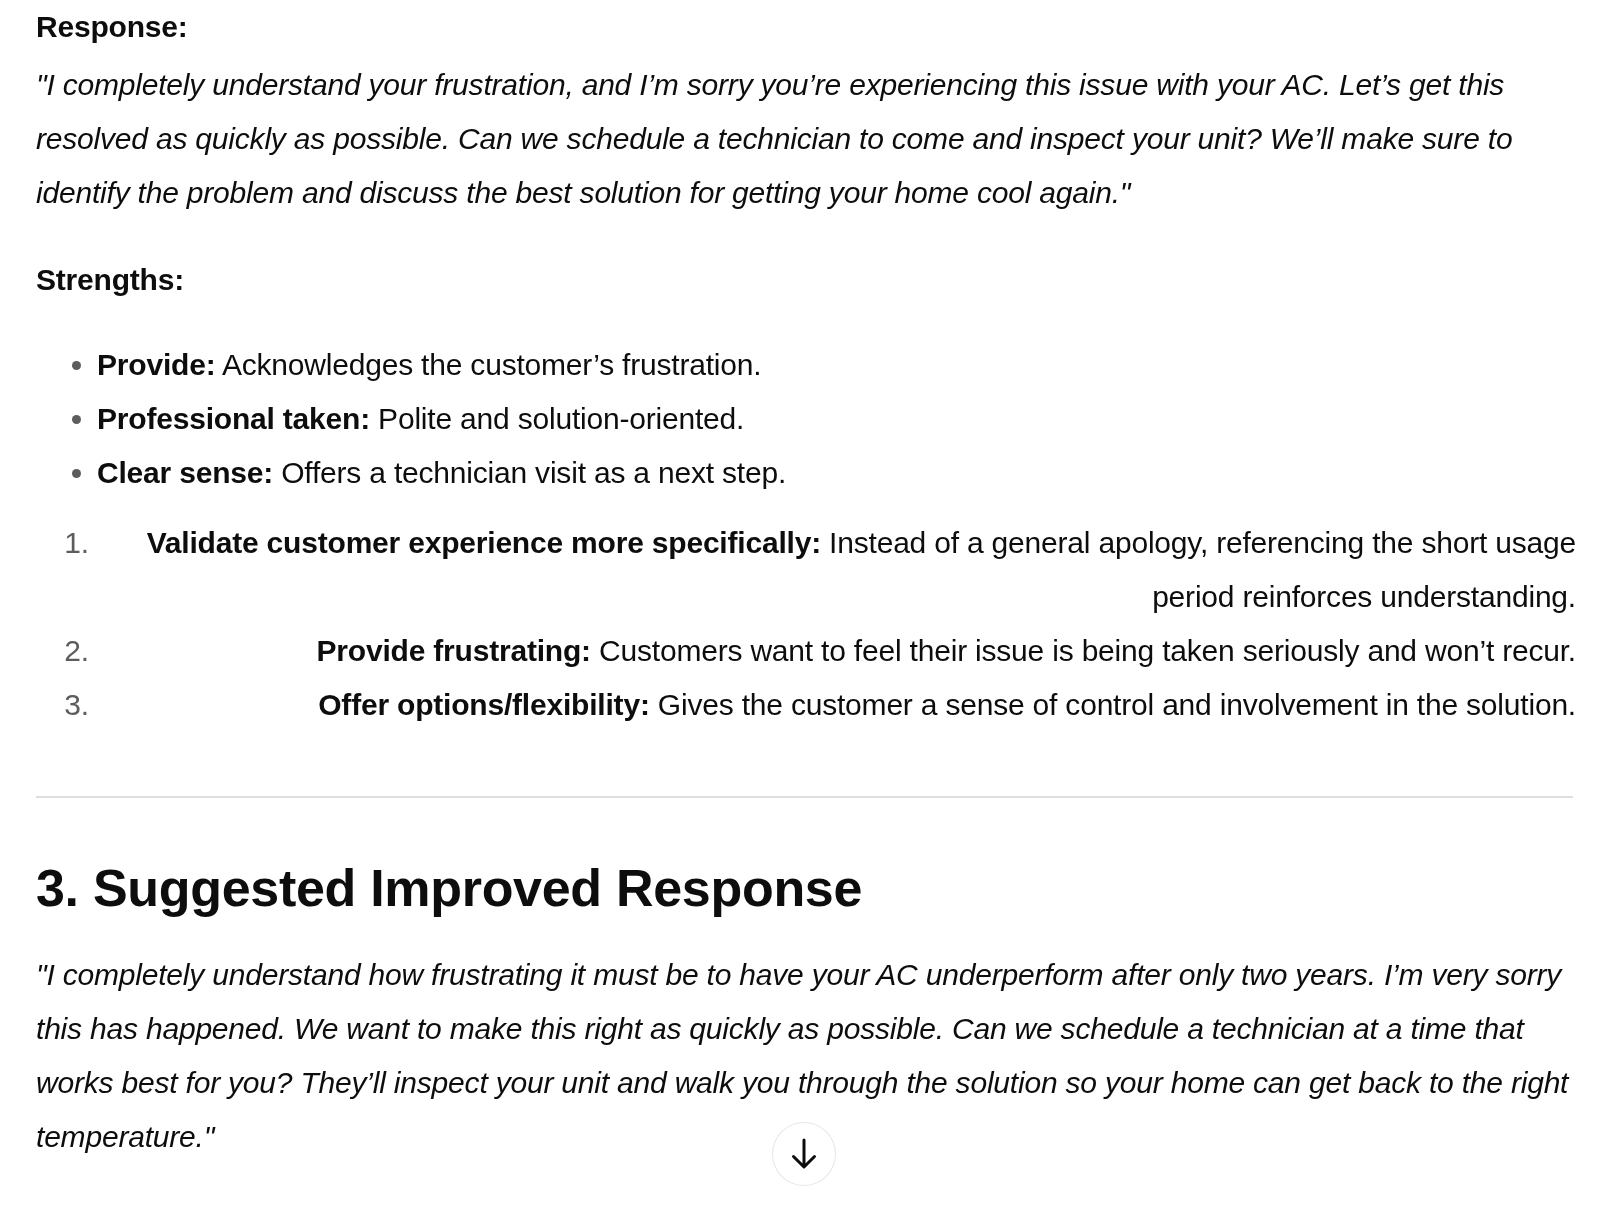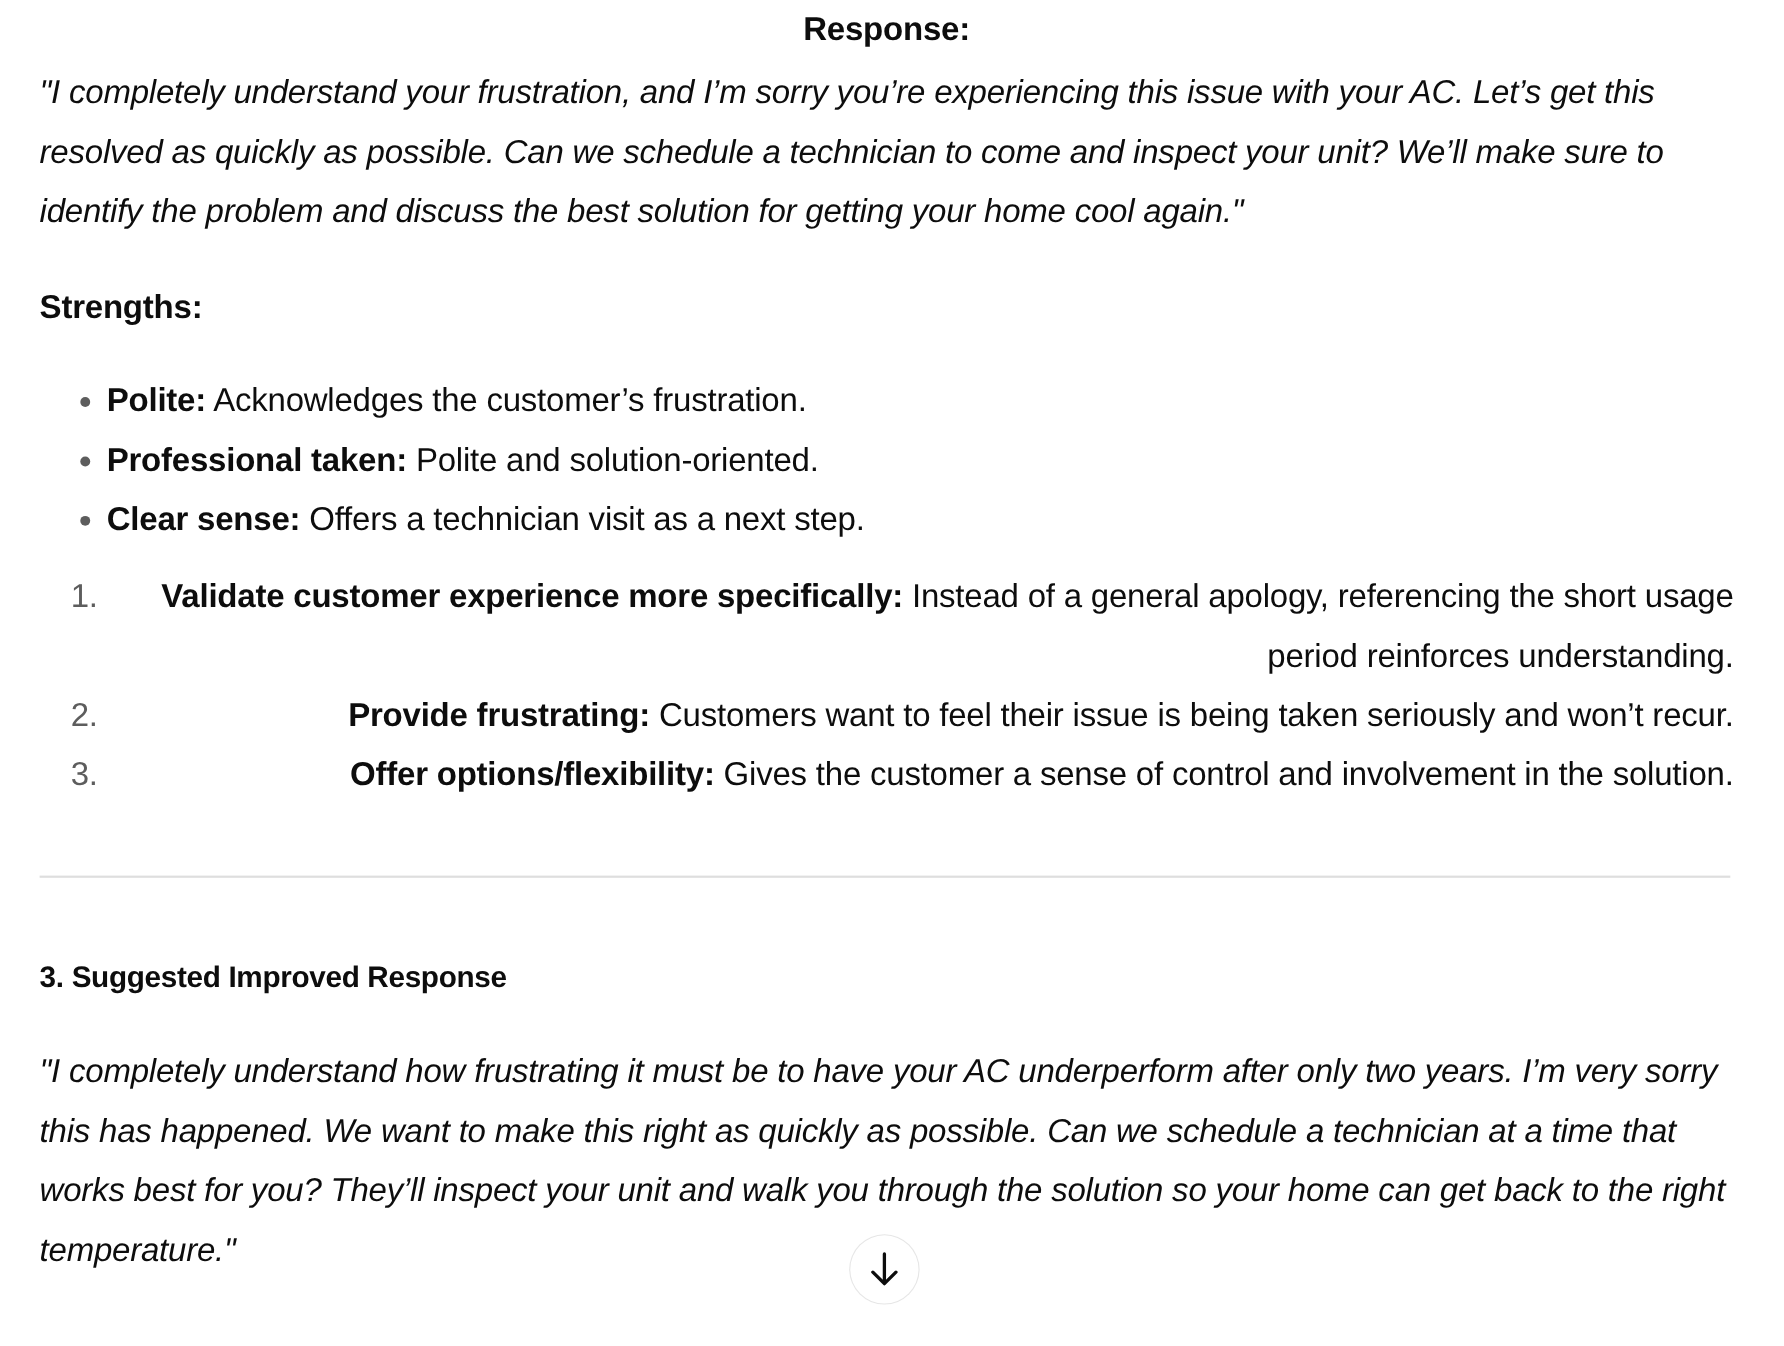--- a/index.html
+++ b/index.html
@@ -18,21 +18,21 @@
   .content {
     width: 1540px;
     padding-left: 36px;
     font-size: 30px;
     line-height: 54px;
     letter-spacing: -0.2px;
   }
   p { margin: 0; }
   .bold-label { font-weight: 700; }
   .quote { font-style: italic; }
-  .response-label { margin: 0 0 4px 0; text-align: center; }
+  .response-label { margin: 0 0 4px 0; }
   .quote-first { margin: 0 0 33px 0; }
   .strengths-label { margin: 0 0 31px 0; }
   ul.strengths-list {
     margin: 0 0 16px 0;
     padding: 0 0 0 61px;
     list-style: disc;
   }
   ol.improvements-list {
     margin: 0;
     padding: 0 0 0 61px;
@@ -48,21 +48,21 @@
   li .term { font-weight: 700; }
   .areas-label { margin: 0 0 6px 0; }
   hr.section-divider {
     margin: 64px 0 0 0;
     border: none;
     border-top: 2px solid #dedede;
     width: 1537px;
   }
   h3.suggested-heading {
     margin: 64px 0 34px 0;
-    font-size: 27px;
+    font-size: 52px;
     line-height: 52px;
     font-weight: 700;
     letter-spacing: -0.3px;
   }
   .quote-second { margin: 0; }
 
   .scroll-btn {
     position: absolute;
     left: 772px;
     top: 1122px;
@@ -87,21 +87,21 @@
 
 <main class="content">
 
   <p class="response-label"><span class="bold-label">Response:</span></p>
 
   <p class="quote quote-first">"I completely understand your frustration, and I’m sorry you’re experiencing this issue with your AC. Let’s get this resolved as quickly as possible. Can we schedule a technician to come and inspect your unit? We’ll make sure to identify the problem and discuss the best solution for getting your home cool again."</p>
 
   <p class="strengths-label"><span class="bold-label">Strengths:</span></p>
 
   <ul class="strengths-list">
-    <li><span class="term">Polite:</span> <span class="desc">Acknowledges the customer’s frustration.</span></li>
+    <li><span class="term">Provide:</span> <span class="desc">Acknowledges the customer’s frustration.</span></li>
     <li><span class="term">Professional taken:</span> <span class="desc">Polite and solution-oriented.</span></li>
     <li><span class="term">Clear sense:</span> <span class="desc">Offers a technician visit as a next step.</span></li>
   </ul>
 
 
   <ol class="improvements-list">
     <li><span class="term">Validate customer experience more specifically:</span> <span class="desc">Instead of a general apology, referencing the short usage period reinforces understanding.</span></li>
     <li><span class="term">Provide frustrating:</span> <span class="desc">Customers want to feel their issue is being taken seriously and won’t recur.</span></li>
     <li><span class="term">Offer options/flexibility:</span> <span class="desc">Gives the customer a sense of control and involvement in the solution.</span></li>
   </ol>

